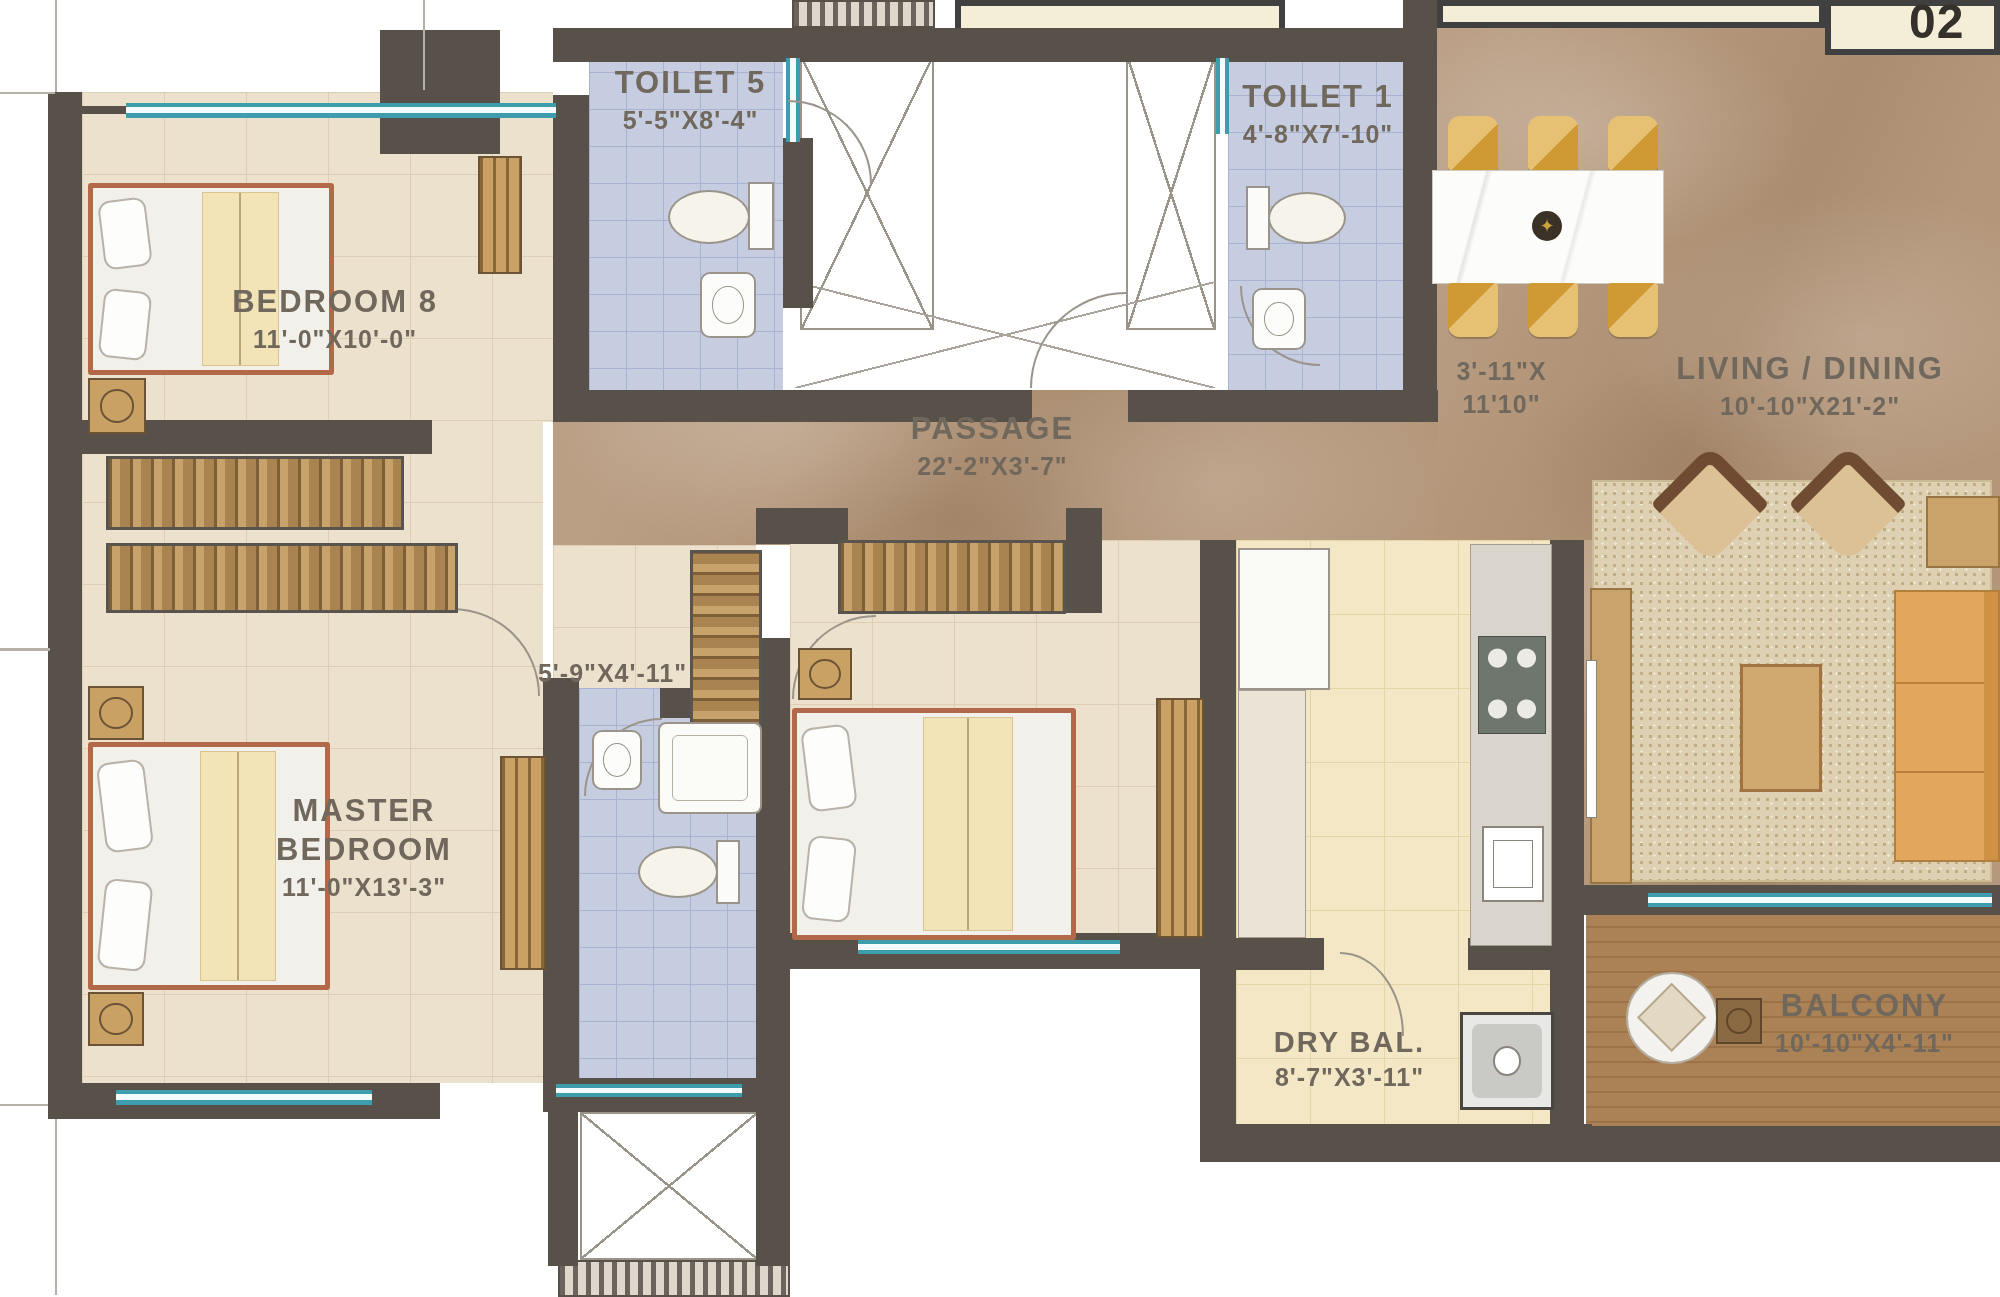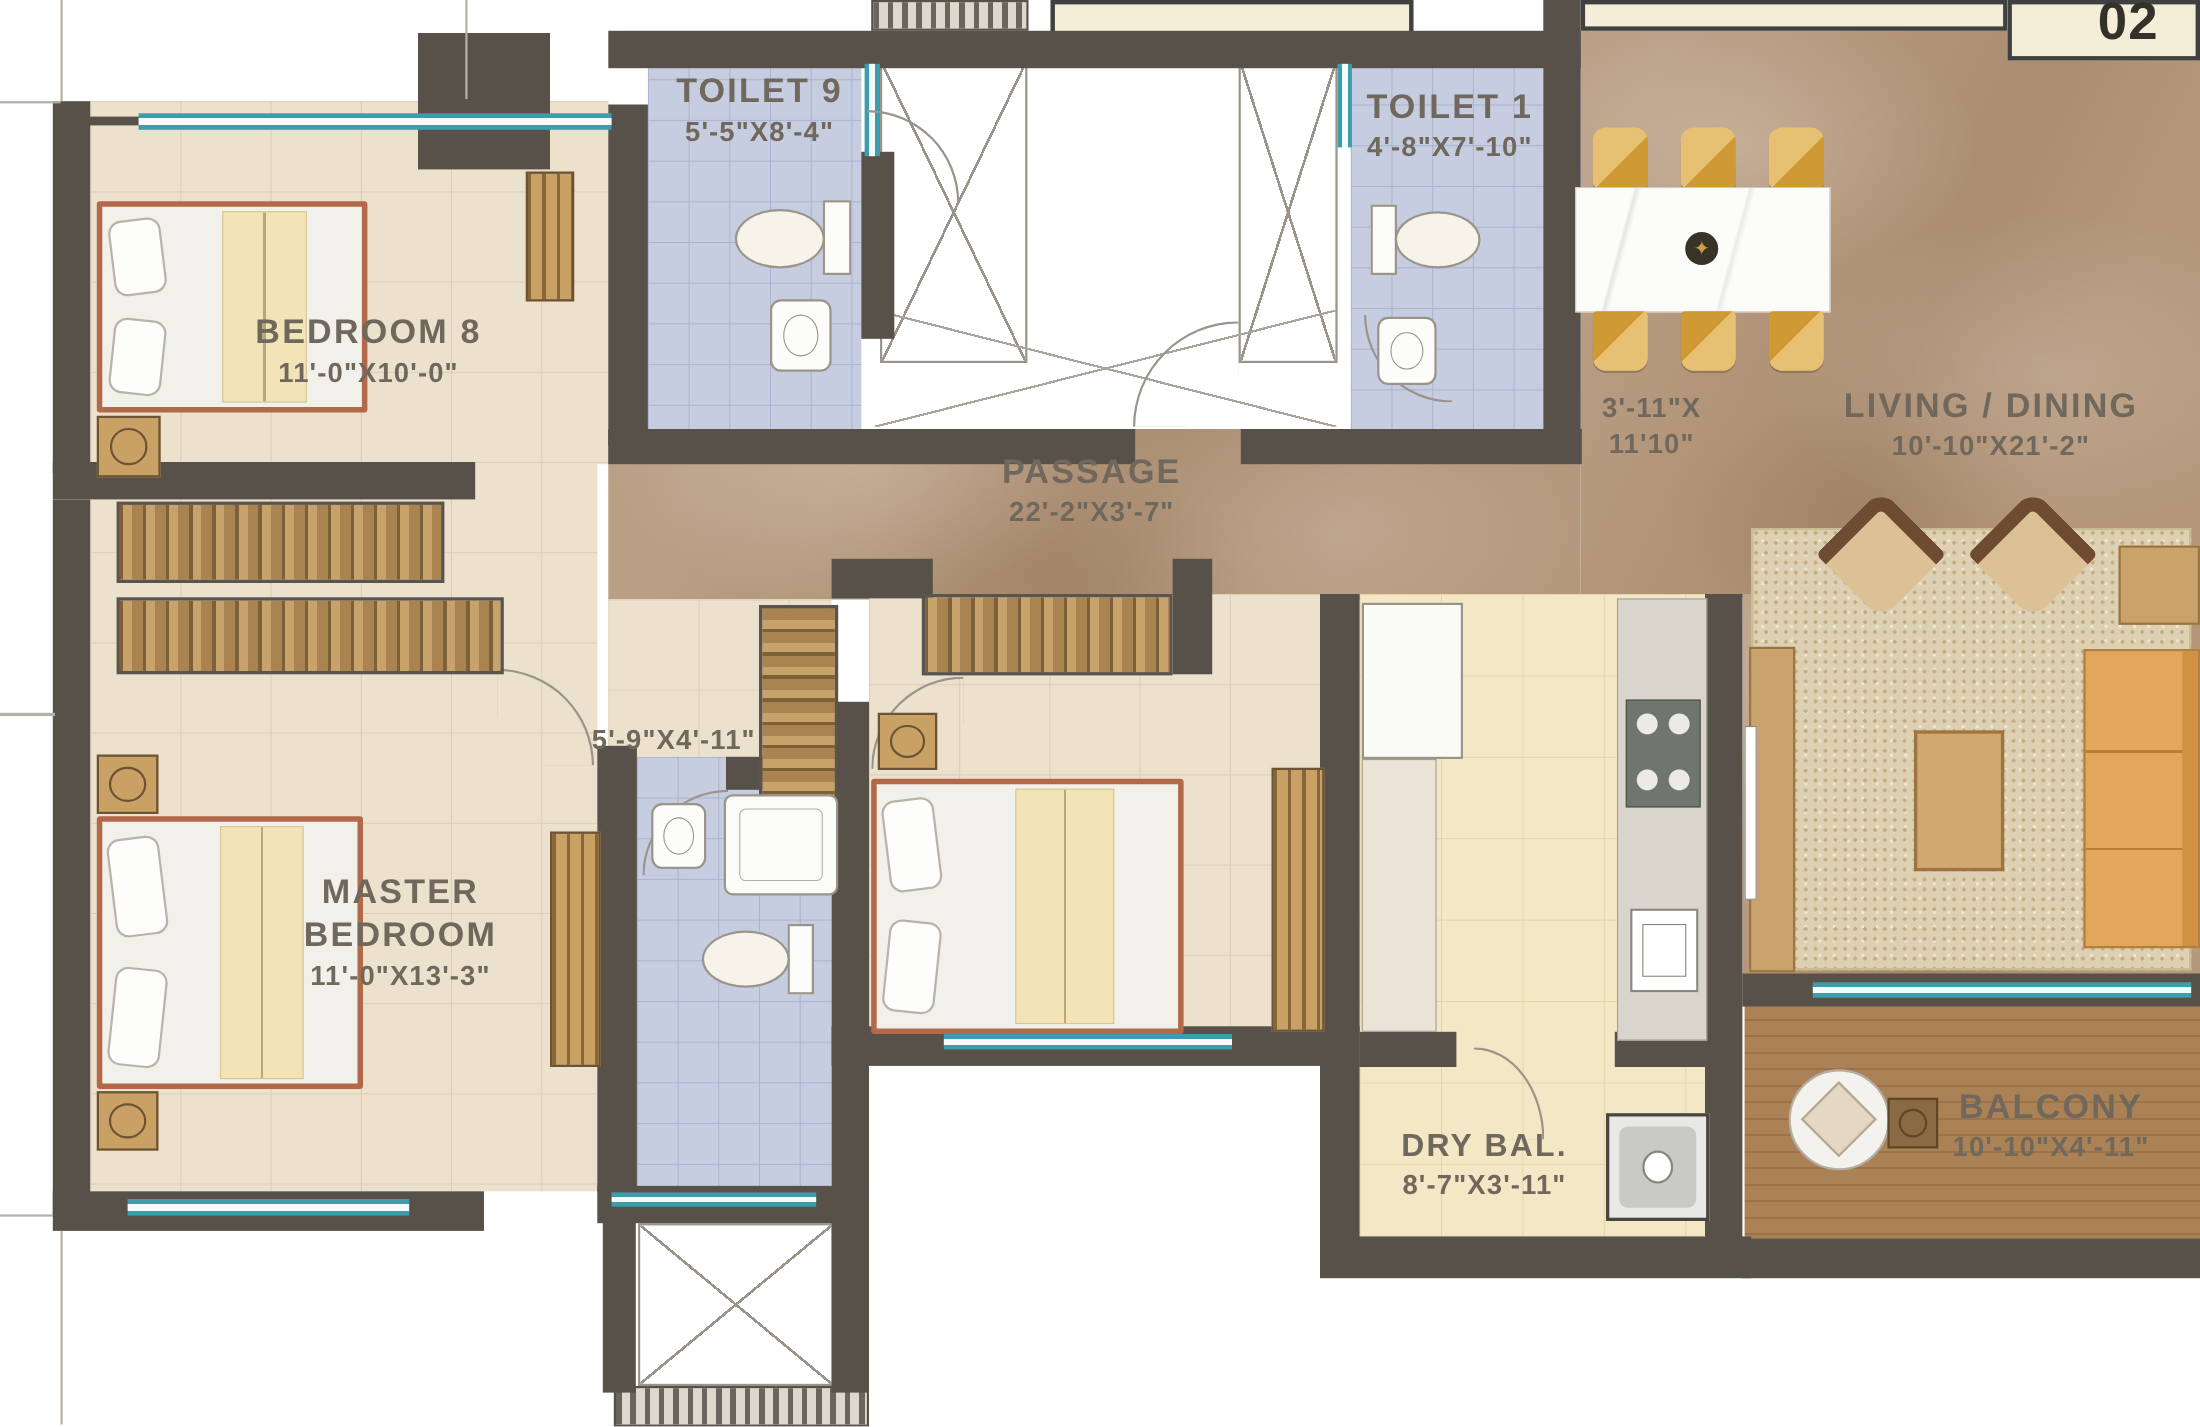--- a/index.html
+++ b/index.html
@@ -19,21 +19,21 @@
       linear-gradient(115deg,rgba(255,255,255,.08) 10%,transparent 30%,rgba(90,60,30,.10) 55%,transparent 75%);}
   .cream{background-color:#f3e7c6;
     background-image:linear-gradient(#e4d5a9 1px,transparent 1px),linear-gradient(90deg,#e4d5a9 1px,transparent 1px);
     background-size:74px 74px;}
   .wood{background:repeating-linear-gradient(180deg,#ab8256 0 13px,#9c7348 13px 15px);}
   .rug{background-color:#ded1b3;
     background-image:radial-gradient(#c2ad82 1.6px,transparent 1.7px),radial-gradient(#efe7d2 1.3px,transparent 1.4px);
     background-size:9px 9px,13px 13px;background-position:0 0,4px 5px;box-shadow:inset 0 0 0 2px #cbbb93;}
   
   .wall{position:absolute;background:#57514a;}
-  .creambox{position:absolute;background:#f4eed8;border:4px solid #404040;box-sizing:border-box;}
+  .creambox{position:absolute;background:#f4eed8;border:6px solid #404040;box-sizing:border-box;}
   .win-h{position:absolute;background:linear-gradient(to bottom,#3e9dac 30%,#f4fbfc 30% 70%,#3e9dac 70%);}
   .win-v{position:absolute;background:linear-gradient(to right,#3e9dac 30%,#f4fbfc 30% 70%,#3e9dac 70%);}
   .xbox{position:absolute;background-color:#ffffff;border:2px solid #9a948a;box-sizing:border-box;
     background-image:linear-gradient(to top right,transparent calc(50% - 1.2px),#9a948a calc(50% - 1.2px) calc(50% + 1.2px),transparent calc(50% + 1.2px)),
       linear-gradient(to bottom right,transparent calc(50% - 1.2px),#9a948a calc(50% - 1.2px) calc(50% + 1.2px),transparent calc(50% + 1.2px));}
   .xflat{position:absolute;background-image:linear-gradient(to top right,transparent calc(50% - 1px),#aaa49a calc(50% - 1px) calc(50% + 1px),transparent calc(50% + 1px)),
       linear-gradient(to bottom right,transparent calc(50% - 1px),#aaa49a calc(50% - 1px) calc(50% + 1px),transparent calc(50% + 1px));}
   .arc-tl{position:absolute;border-top:2.5px solid #9a948a;border-left:2.5px solid #9a948a;border-top-left-radius:100%;box-sizing:border-box;}
   .arc-tr{position:absolute;border-top:2.5px solid #9a948a;border-right:2.5px solid #9a948a;border-top-right-radius:100%;box-sizing:border-box;}
   .arc-bl{position:absolute;border-bottom:2.5px solid #9a948a;border-left:2.5px solid #9a948a;border-bottom-left-radius:100%;box-sizing:border-box;}
@@ -247,21 +247,21 @@
   <div class="line" style="left:423px;top:0;width:2px;height:90px"></div>
   <div class="line" style="left:0;top:648px;width:50px;height:3px"></div>
   <div class="line" style="left:55px;top:1119px;width:2px;height:176px"></div>
   <div class="line" style="left:0;top:1104px;width:48px;height:2px"></div>
 
   <div class="label" style="left:175px;top:283px;width:320px">
     <div class="nm">BEDROOM 8</div>
     <div class="dm">11'-0"X10'-0"</div>
   </div>
   <div class="label" style="left:588px;top:64px;width:205px">
-    <div class="nm">TOILET 9</div>
+    <div class="nm">TOILET 5</div>
     <div class="dm">5'-5"X8'-4"</div>
   </div>
   <div class="label" style="left:1218px;top:78px;width:200px">
     <div class="nm">TOILET 1</div>
     <div class="dm">4'-8"X7'-10"</div>
   </div>
   <div class="label" style="left:880px;top:410px;width:225px">
     <div class="nm">PASSAGE</div>
     <div class="dm">22'-2"X3'-7"</div>
   </div>

